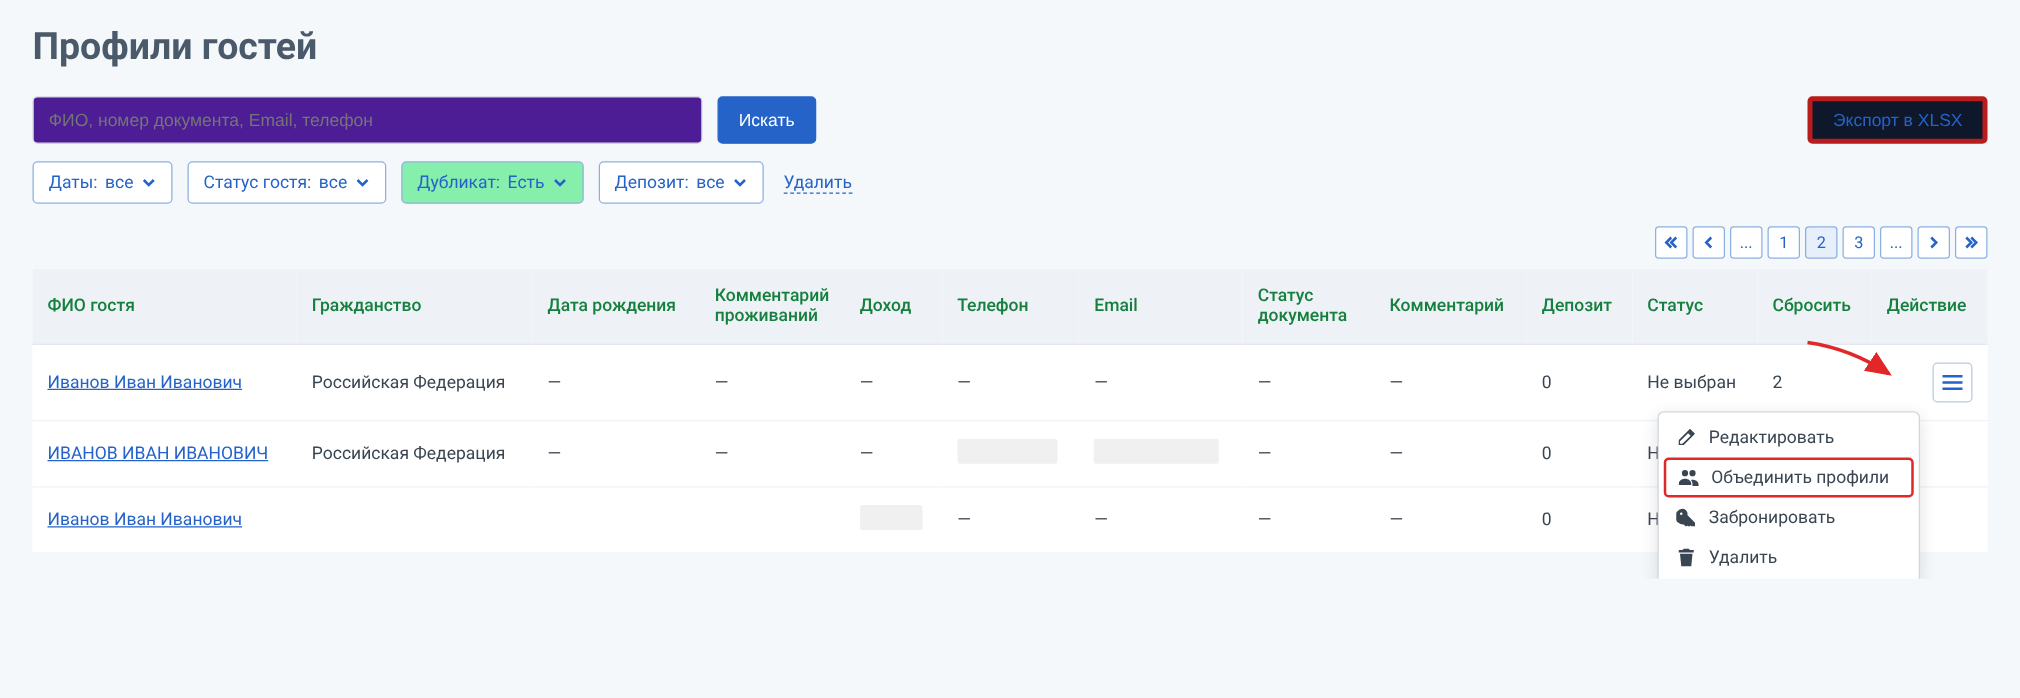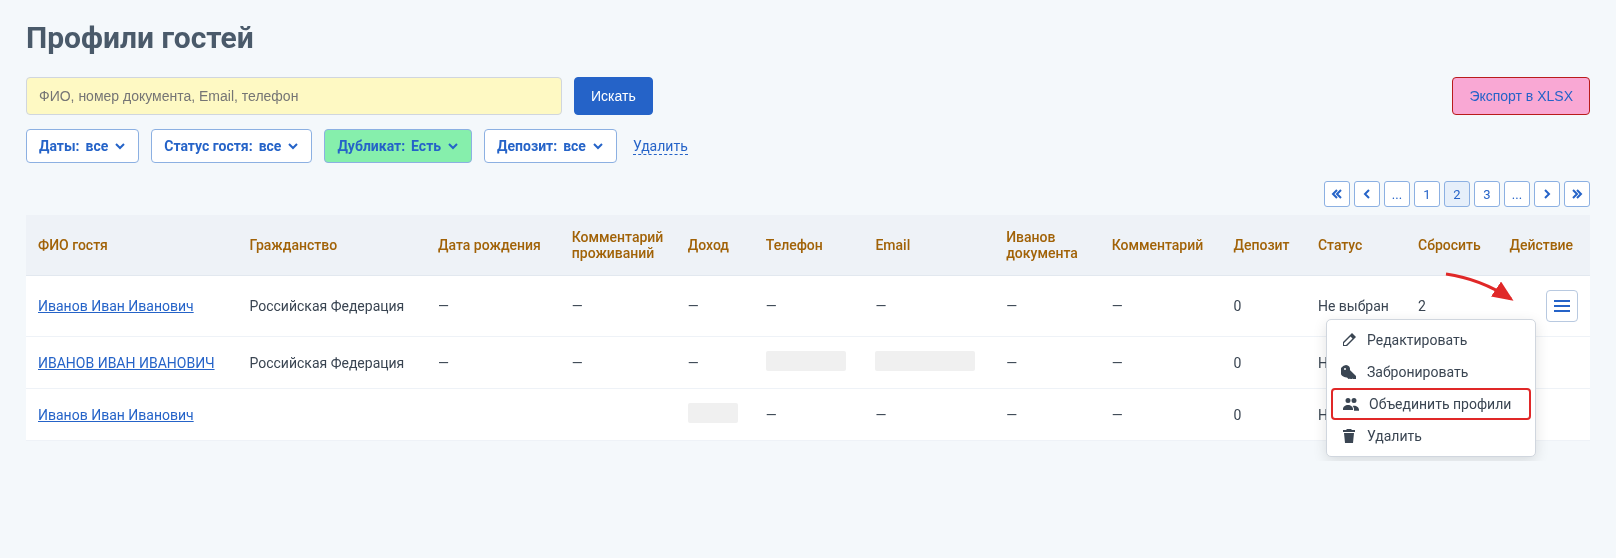--- a/index.html
+++ b/index.html
@@ -18,61 +18,61 @@
     margin-bottom: 22px;
   }
   .row { display: flex; align-items: center; gap: 12px; }
   .row-top { margin-bottom: 14px; }
   .search-input {
     width: 536px;
     height: 38px;
     padding: 0 12px;
     border: 1px solid #d0d6de;
     border-radius: 4px;
-    background: #fef9c3;
+    background: #4c1d95;
     font-size: 14px;
     color: #7a8894;
   }
   .btn {
     display: inline-flex;
     align-items: center;
     gap: 6px;
     height: 38px;
     padding: 0 16px;
     border-radius: 4px;
     font-size: 14px;
     cursor: pointer;
     border: 1px solid transparent;
     white-space: nowrap;
   }
   .btn-primary { background: #2563c8; color: #fff; border-color: #2563c8; }
   .btn-outline {
-    background: #f9a8d4;
+    background: #0f172a;
     color: #2563c8;
-    border: 1px solid #b91c1c;
+    border: 4px solid #b91c1c;
   }
   .spacer { flex: 1; }
   .row-add { margin-bottom: 30px; }
   .filters-row { display: flex; align-items: center; gap: 12px; margin-bottom: 18px; }
   .filter-pill {
     display: inline-flex;
     align-items: center;
     gap: 6px;
     height: 34px;
     padding: 0 12px;
     border: 1px solid #8cb0e2;
     border-radius: 4px;
     background: #fff;
     color: #2563c8;
     font-size: 14px;
     cursor: pointer;
   }
   .filter-pill.active { background: #86efac; }
-  .filter-pill .label { font-weight: 700; }
-  .filter-pill .value { font-weight: 700; }
+  .filter-pill .label { font-weight: 400; }
+  .filter-pill .value { font-weight: 400; }
   .chevron { width: 12px; height: 12px; }
   .reset-link { color: #2563c8; border-bottom: 1px dashed #2563c8; cursor: pointer; margin-left: 4px; }
 
   .pager-row { display: flex; justify-content: flex-end; margin-bottom: 8px; }
   .pager { display: flex; gap: 4px; }
   .pager-btn {
     width: 26px; height: 26px;
     display: inline-flex; align-items: center; justify-content: center;
     border: 1px solid #8cb0e2;
     border-radius: 3px;
@@ -84,21 +84,21 @@
   .pager-btn.active { background: #e6effa; }
   .pager-btn.ellipsis { color: #2563c8; }
 
   table.data {
     width: 100%;
     border-collapse: collapse;
     background: #fff;
   }
   table.data thead th {
     background: #eef2f7;
-    color: #a16207;
+    color: #15803d;
     font-weight: 500;
     text-align: left;
     padding: 14px 12px;
     font-size: 14px;
     border-bottom: 1px solid #e2e8ef;
     vertical-align: middle;
   }
   table.data tbody td {
     padding: 14px 12px;
     border-bottom: 1px solid #eef2f7;
@@ -240,21 +240,21 @@
   <table class="data">
     <thead>
       <tr>
         <th>ФИО гостя</th>
         <th>Гражданство</th>
         <th>Дата рождения</th>
         <th style="max-width:110px">Комментарий проживаний</th>
         <th>Доход</th>
         <th>Телефон</th>
         <th>Email</th>
-        <th style="max-width:100px">Иванов документа</th>
+        <th style="max-width:100px">Статус документа</th>
         <th>Комментарий</th>
         <th>Депозит</th>
         <th>Статус</th>
         <th>Сбросить</th>
         <th>Действие</th>
       </tr>
     </thead>
     <tbody>
 
       <tr>
@@ -313,39 +313,39 @@
 
   <svg class="arrow-annotation" style="left:1415px; top:54px;" width="80" height="40" viewBox="0 0 80 40">
     <defs>
       <marker id="arrh" markerWidth="8" markerHeight="8" refX="6" refY="3" orient="auto">
         <path d="M0,0 L7,3 L0,6 Z" fill="#e02828"></path>
       </marker>
     </defs>
     <path d="M5 5 Q 40 10 70 30" stroke="#e02828" stroke-width="3" fill="none" marker-end="url(#arrh)"></path>
   </svg>
 
-  <div class="dropdown" style="left:1300px; top:104px;">
+  <div class="dropdown" style="left:1300px; top:114px;">
     <div class="dropdown-item">
       <svg class="icon-sm" viewBox="0 0 16 16">
             <path d="M11 1l4 4-9 9H2v-4l9-9zm-1.5 3.5L3 11v2h2l6.5-6.5-2-2z"></path>
           </svg>
       <span>Редактировать</span>
     </div>
+    <div class="dropdown-item highlight">
+      <svg class="icon-sm" viewBox="0 0 16 16">
+            <path d="M5 7a2.5 2.5 0 100-5 2.5 2.5 0 000 5zm6 0a2.5 2.5 0 100-5 2.5 2.5 0 000 5zM0 13c0-2.2 2.2-4 5-4s5 1.8 5 4v1H0v-1zm11 1v-1c0-1.2-.5-2.3-1.4-3.1.5-.1 1-.1 1.4-.1 2.8 0 5 1.8 5 4v1h-5z"></path>
+          </svg>
+      <span>Объединить профили</span>
+    </div>
     <div class="dropdown-item">
       <svg class="icon-sm" viewBox="0 0 16 16">
             <path d="M5 1a4 4 0 013.9 5l6.1 6.1V15h-2.9l-.6-.6-.6.6h-1.4l-.6-.6-.6.6H7.5L6 13.5A4 4 0 115 1zm-1 3a1 1 0 100 2 1 1 0 000-2z"></path>
           </svg>
       <span>Забронировать</span>
     </div>
-    <div class="dropdown-item highlight">
-      <svg class="icon-sm" viewBox="0 0 16 16">
-            <path d="M5 7a2.5 2.5 0 100-5 2.5 2.5 0 000 5zm6 0a2.5 2.5 0 100-5 2.5 2.5 0 000 5zM0 13c0-2.2 2.2-4 5-4s5 1.8 5 4v1H0v-1zm11 1v-1c0-1.2-.5-2.3-1.4-3.1.5-.1 1-.1 1.4-.1 2.8 0 5 1.8 5 4v1h-5z"></path>
-          </svg>
-      <span>Объединить профили</span>
-    </div>
     <div class="dropdown-item">
       <svg class="icon-sm" viewBox="0 0 16 16">
             <path d="M6 1h4l1 1h3v2H2V2h3l1-1zM3 5h10l-1 10H4L3 5z"></path>
           </svg>
       <span>Удалить</span>
     </div>
   </div>
   </div>
 </div>
 

